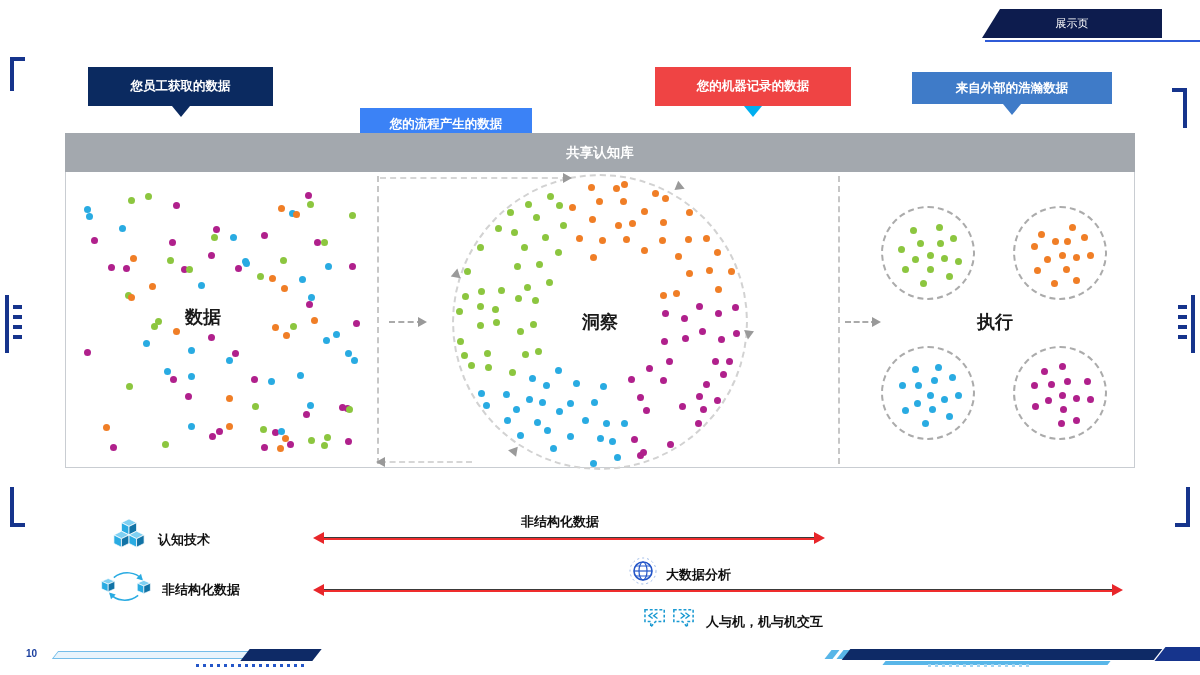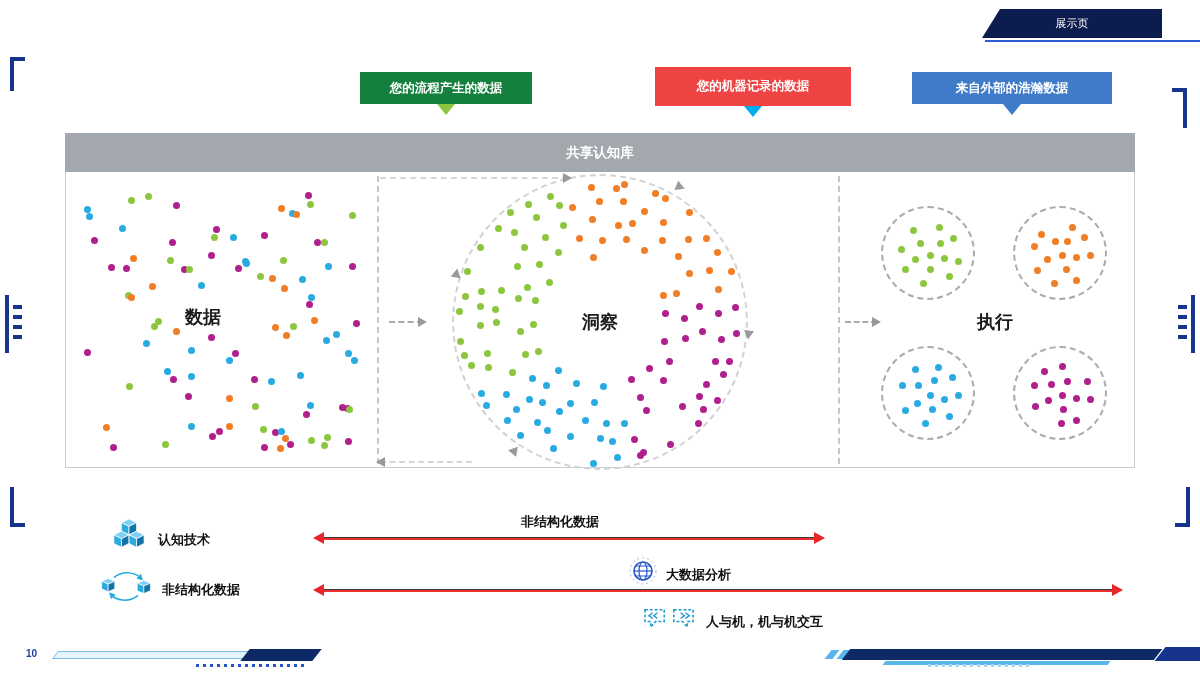--- a/index.html
+++ b/index.html
@@ -88,21 +88,25 @@
 </head>
 <body>
 
 <div class="slide">
 
   <div class="abs corner-tab">
     <span>展示页</span>
   </div>
   <div class="abs corner-line"></div>
 
-  <div class="abs callout" id="c1" style="background: #15803d;">
+  <div class="abs callout" id="c0" style="background: rgb(11, 42, 96);">
+    <span>您员工获取的数据</span>
+      <span class="tri" style="border-top-color: rgb(11, 42, 96);"></span>
+  </div>
+  <div class="abs callout" id="c1" style="background: #3b82f6; margin-top: 36px;">
     <span>您的流程产生的数据</span>
       <span class="tri" style="border-top-color: rgb(141, 198, 63);"></span>
   </div>
   <div class="abs callout" id="c2" style="background: #ef4444;">
     <span>您的机器记录的数据</span>
       <span class="tri" style="border-top-color: rgb(0, 174, 239);"></span>
   </div>
   <div class="abs callout" id="c3" style="background: rgb(63, 123, 200);">
     <span>来自外部的浩瀚数据</span>
       <span class="tri" style="border-top-color: rgb(63, 123, 200);"></span>

